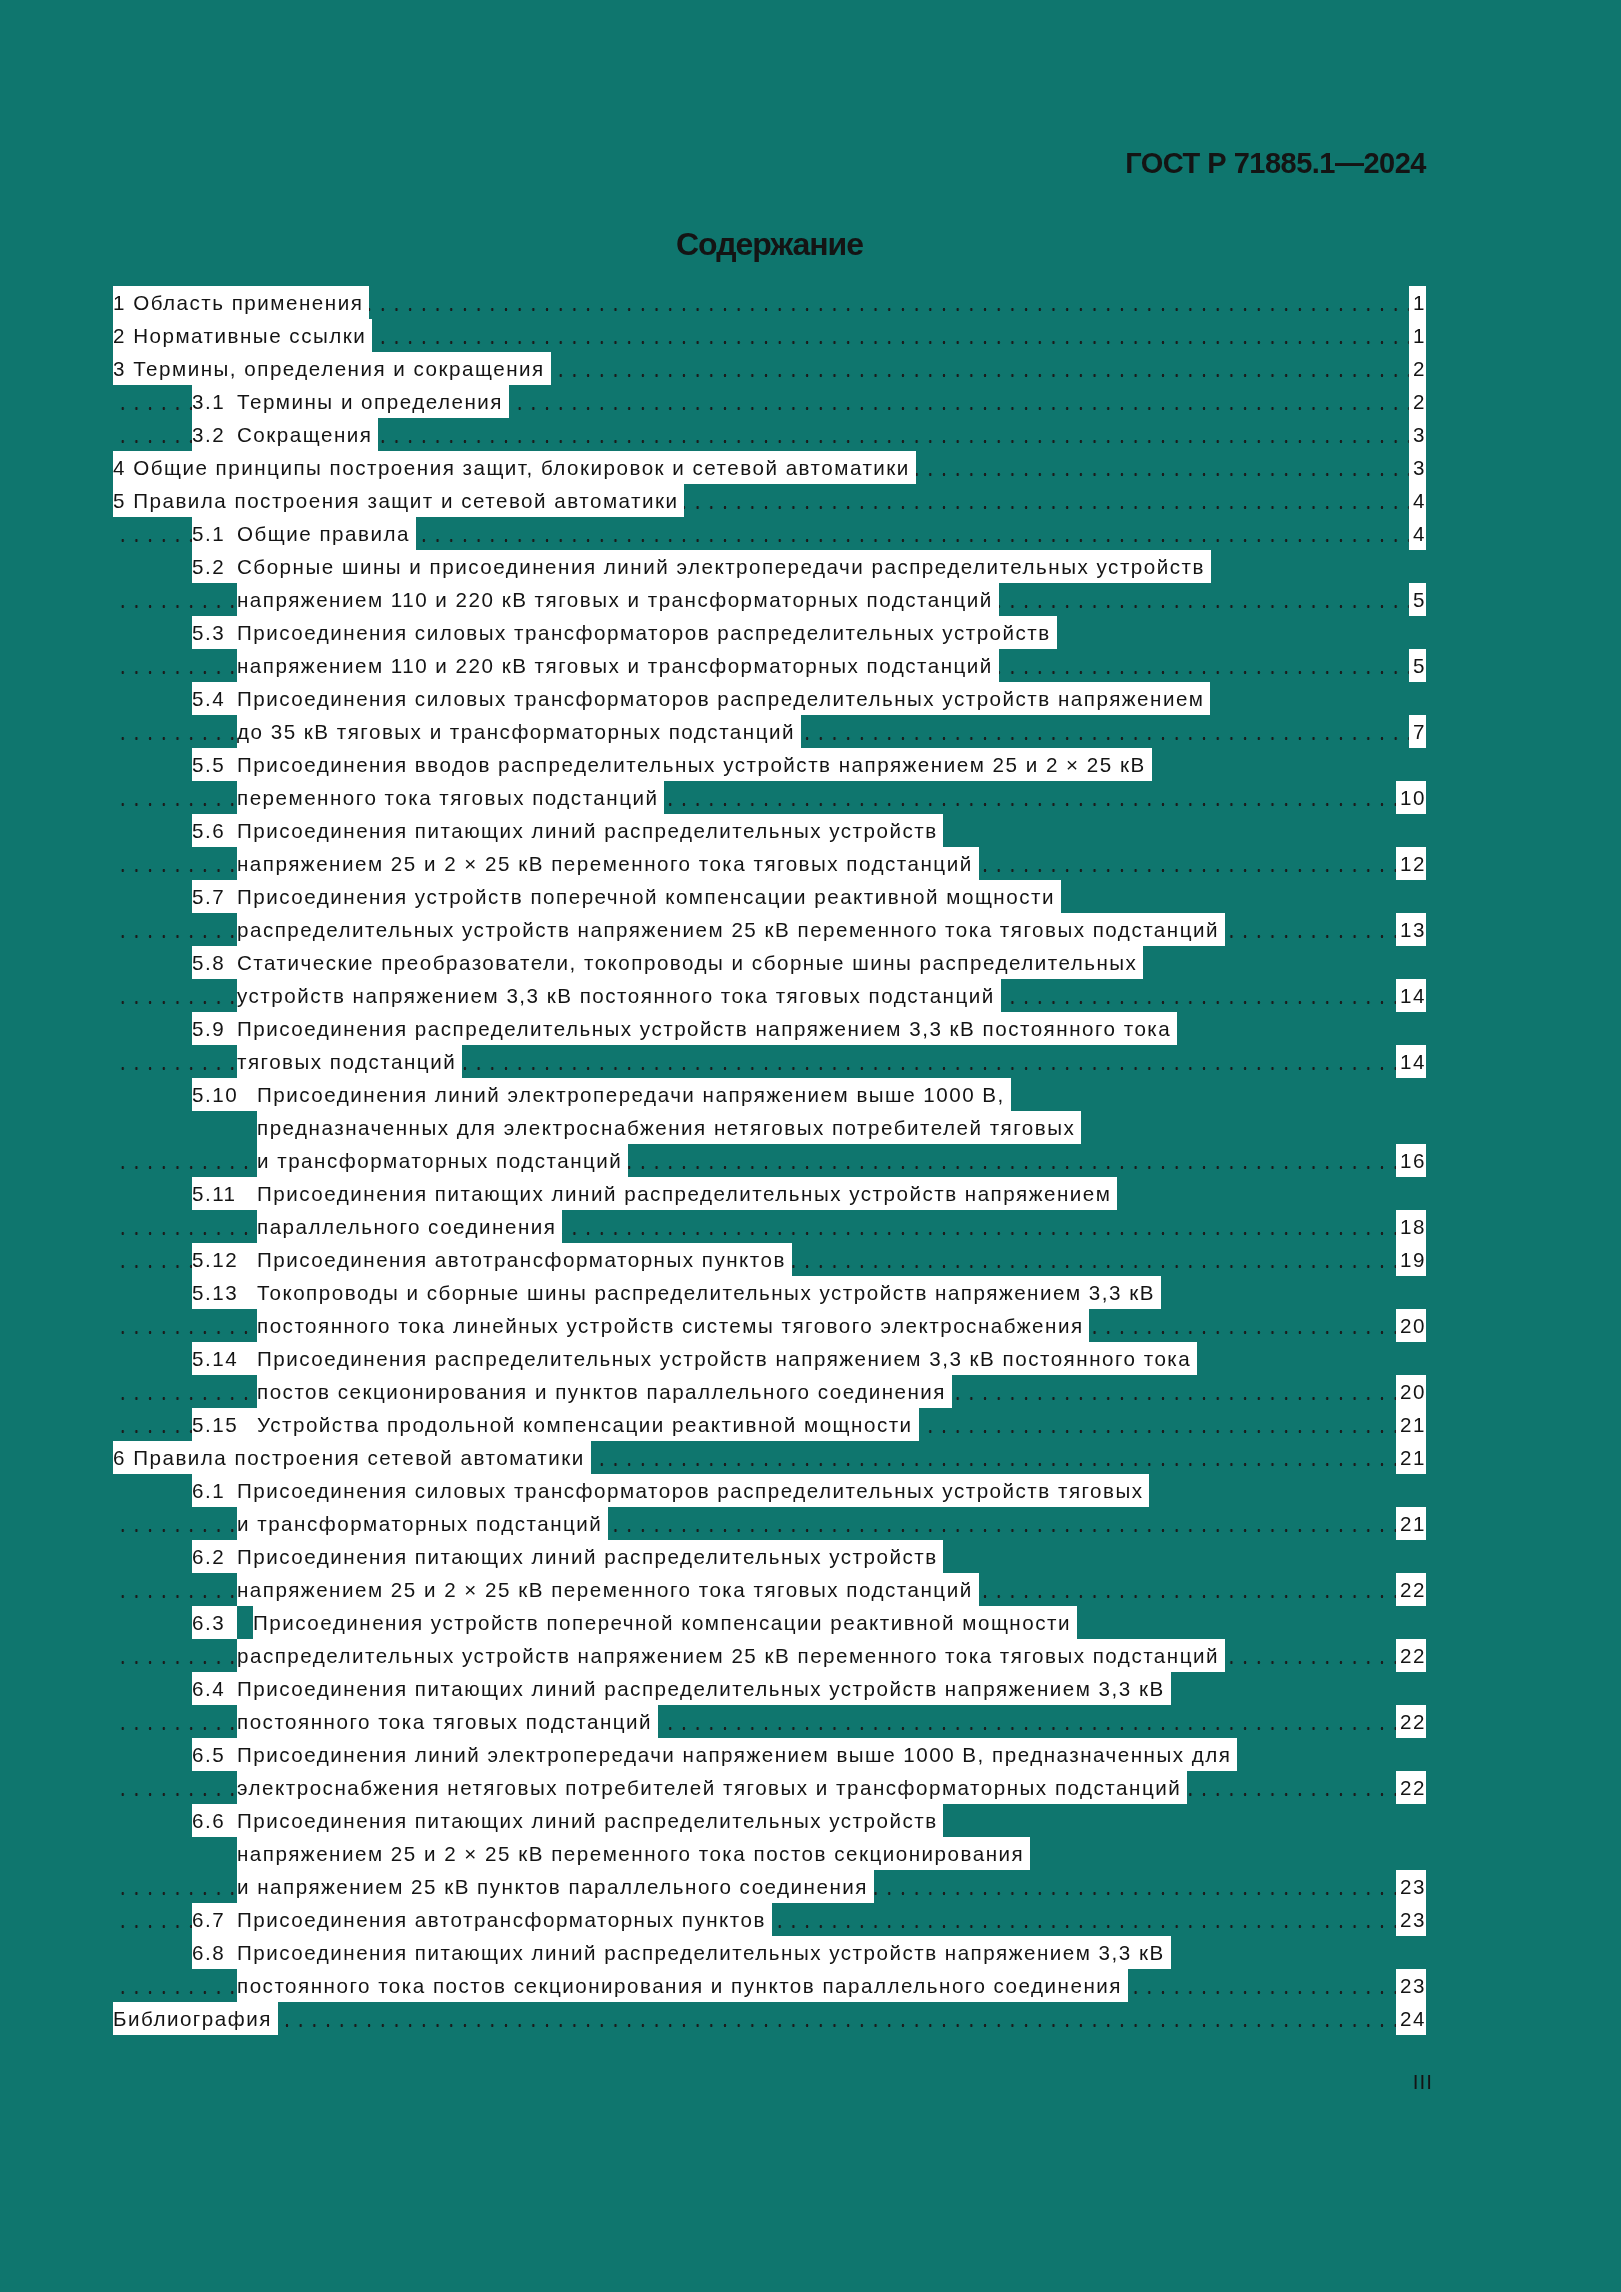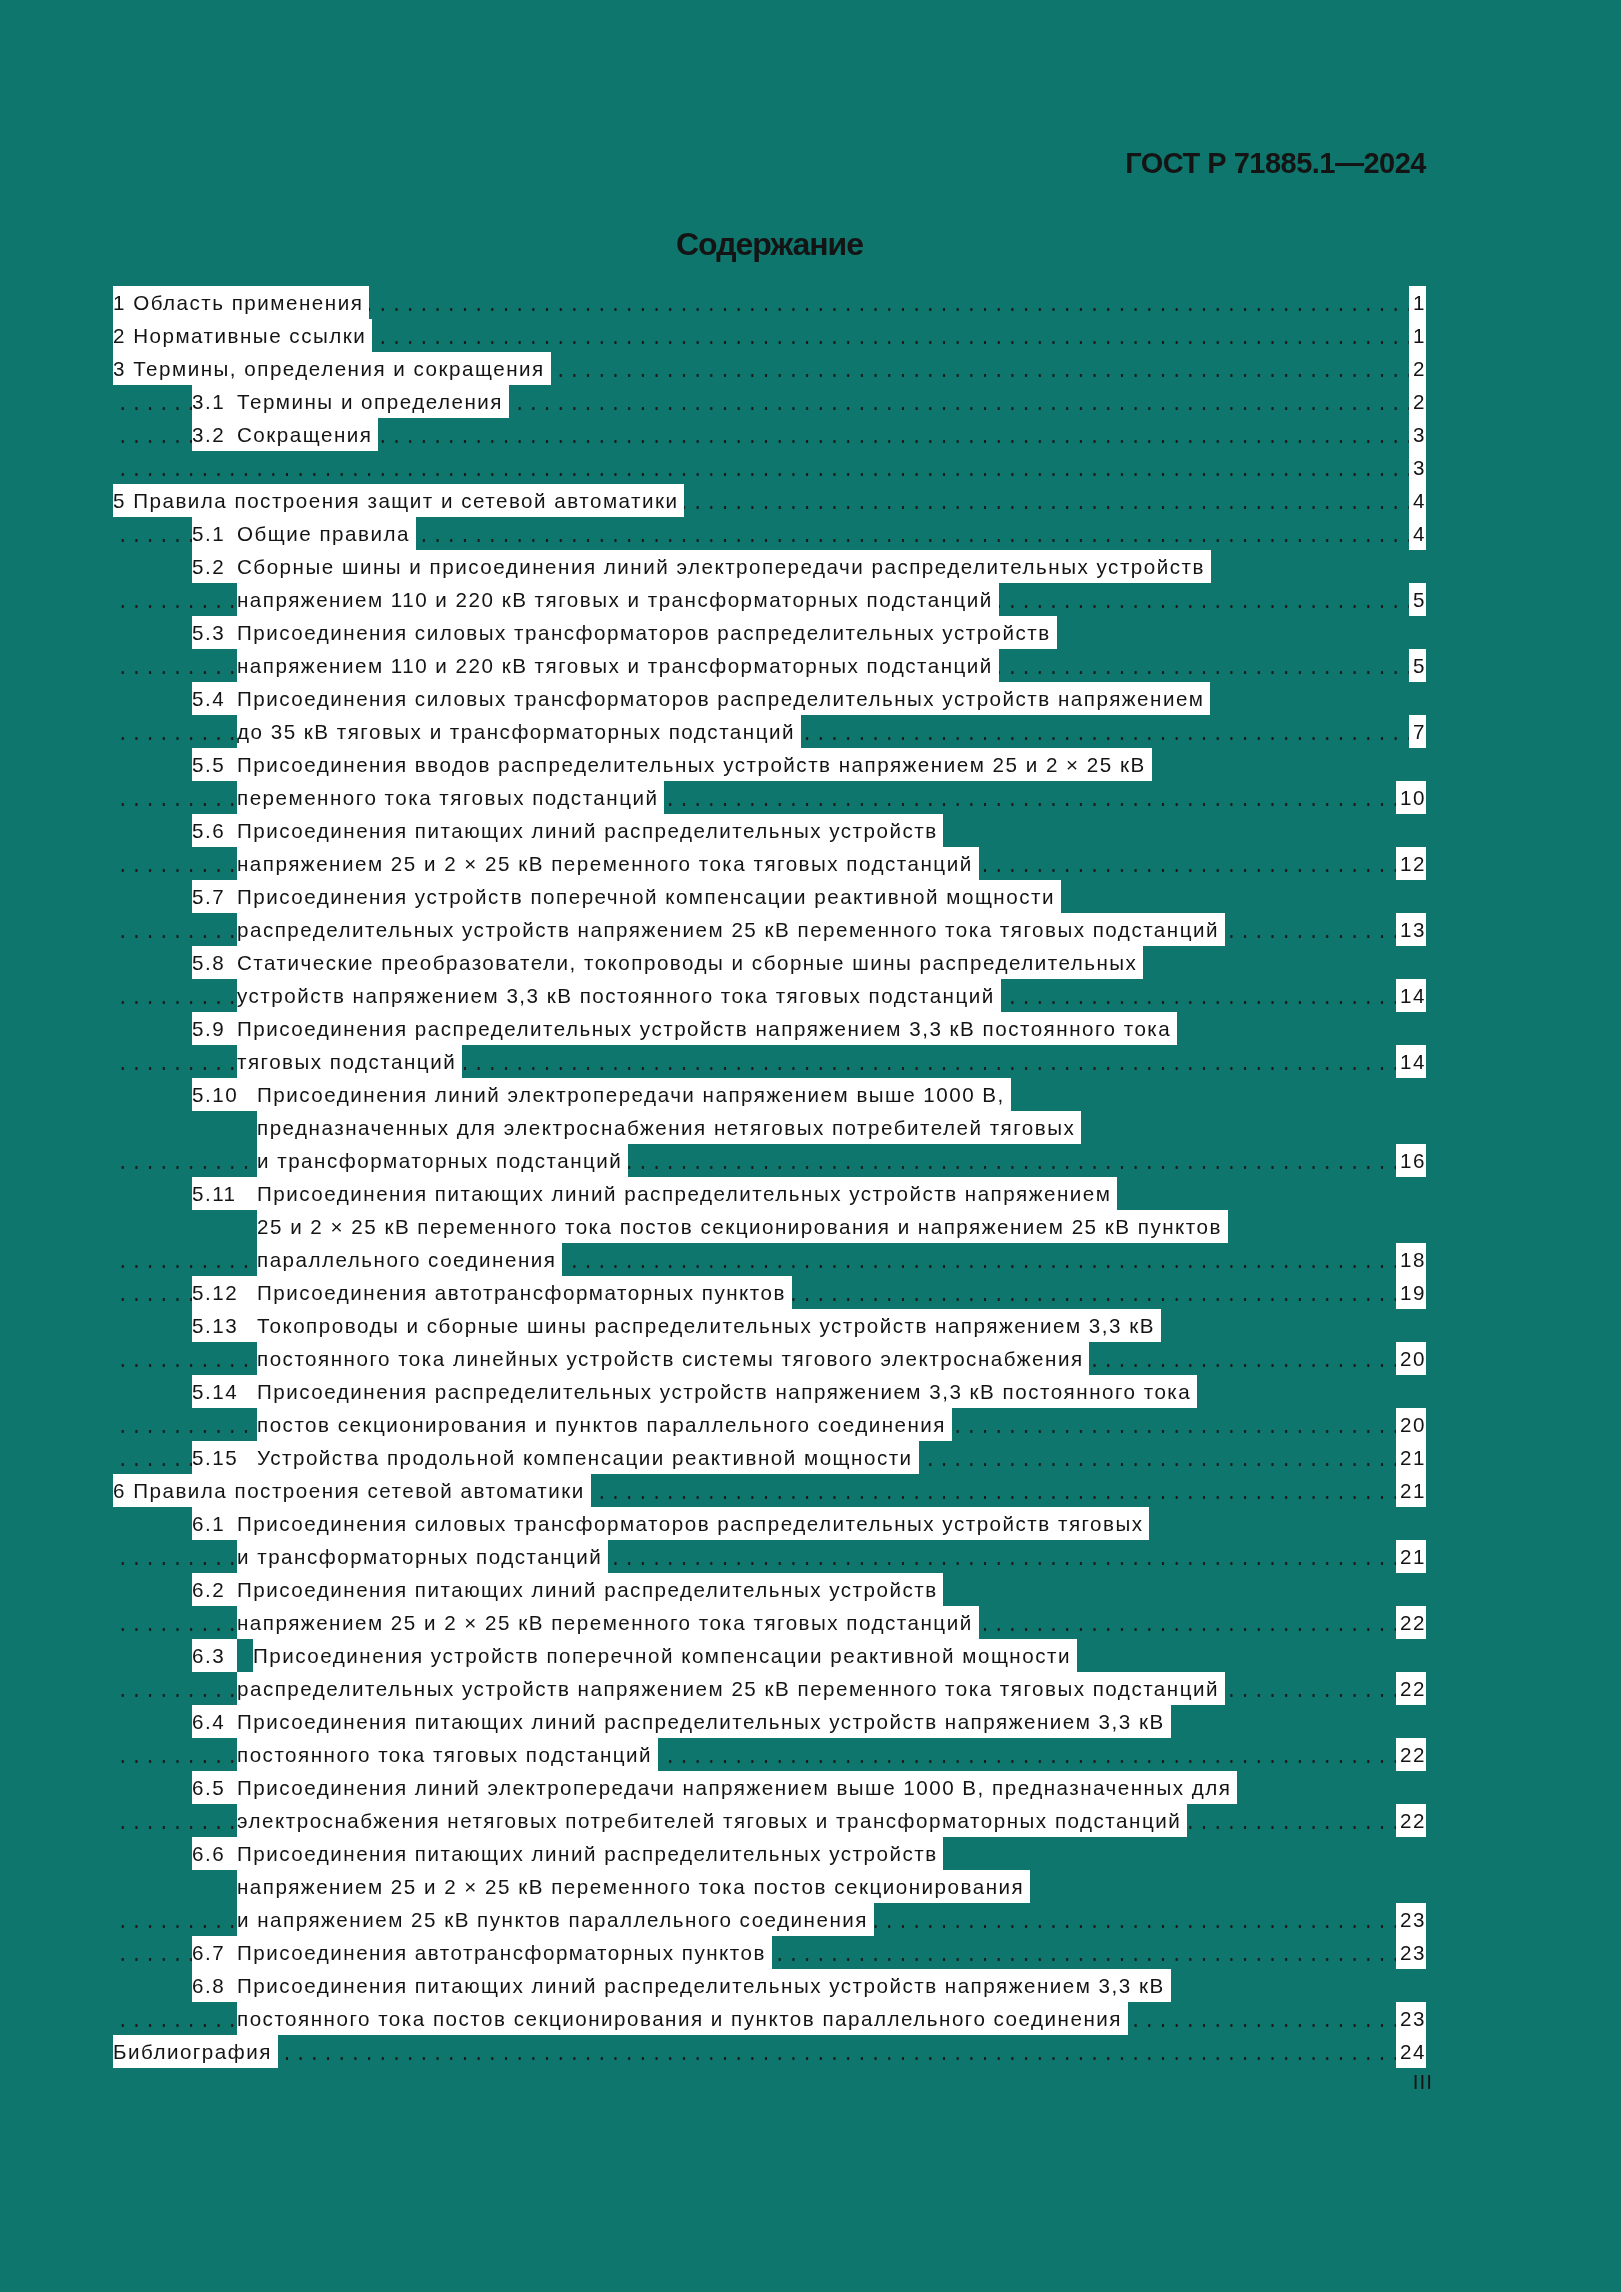--- a/index.html
+++ b/index.html
@@ -90,21 +90,21 @@
       <div class="entry">
         <div class="line dots" style="padding-left: 0px;"><span class="txt">3 Термины, определения и сокращения</span><span class="fill"></span><span class="pgn">2</span></div>
       </div>
       <div class="entry">
         <div class="line dots" style="padding-left: 79px;"><span class="num" style="width: 45px;">3.1</span><span class="txt">Термины и определения</span><span class="fill"></span><span class="pgn">2</span></div>
       </div>
       <div class="entry">
         <div class="line dots" style="padding-left: 79px;"><span class="num" style="width: 45px;">3.2</span><span class="txt">Сокращения</span><span class="fill"></span><span class="pgn">3</span></div>
       </div>
       <div class="entry">
-        <div class="line dots" style="padding-left: 0px;"><span class="fill"></span><span class="pgn">3</span></div>
+        <div class="line dots" style="padding-left: 0px;"><span class="txt">4 Общие принципы построения защит, блокировок и сетевой автоматики</span><span class="fill"></span><span class="pgn">3</span></div>
       </div>
       <div class="entry">
         <div class="line dots" style="padding-left: 0px;"><span class="txt">5 Правила построения защит и сетевой автоматики</span><span class="fill"></span><span class="pgn">4</span></div>
       </div>
       <div class="entry">
         <div class="line dots" style="padding-left: 79px;"><span class="num" style="width: 45px;">5.1</span><span class="txt">Общие правила</span><span class="fill"></span><span class="pgn">4</span></div>
       </div>
       <div class="entry">
         <div class="line" style="padding-left: 79px;"><span class="num" style="width: 45px;">5.2</span><span class="txt">Сборные шины и присоединения линий электропередачи распределительных устройств</span></div>
         <div class="line dots" style="padding-left: 124px;"><span class="txt">напряжением 110 и 220 кВ тяговых и трансформаторных подстанций</span><span class="fill"></span><span class="pgn">5</span></div>
@@ -137,21 +137,20 @@
         <div class="line" style="padding-left: 79px;"><span class="num" style="width: 45px;">5.9</span><span class="txt">Присоединения распределительных устройств напряжением 3,3 кВ постоянного тока</span></div>
         <div class="line dots" style="padding-left: 124px;"><span class="txt">тяговых подстанций</span><span class="fill"></span><span class="pgn">14</span></div>
       </div>
       <div class="entry">
         <div class="line" style="padding-left: 79px;"><span class="num" style="width: 65px;">5.10</span><span class="txt">Присоединения линий электропередачи напряжением выше 1000 В,</span></div>
         <div class="line" style="padding-left: 144px;"><span class="txt">предназначенных для электроснабжения нетяговых потребителей тяговых</span></div>
         <div class="line dots" style="padding-left: 144px;"><span class="txt">и трансформаторных подстанций</span><span class="fill"></span><span class="pgn">16</span></div>
       </div>
       <div class="entry">
         <div class="line" style="padding-left: 79px;"><span class="num" style="width: 65px;">5.11</span><span class="txt">Присоединения питающих линий распределительных устройств напряжением</span></div>
-        <div class="line" style="padding-left: 144px;"><span class="txt">25 и 2 × 25 кВ переменного тока постов секционирования и напряжением 25 кВ пунктов</span></div>
         <div class="line dots" style="padding-left: 144px;"><span class="txt">параллельного соединения</span><span class="fill"></span><span class="pgn">18</span></div>
       </div>
       <div class="entry">
         <div class="line dots" style="padding-left: 79px;"><span class="num" style="width: 65px;">5.12</span><span class="txt">Присоединения автотрансформаторных пунктов</span><span class="fill"></span><span class="pgn">19</span></div>
       </div>
       <div class="entry">
         <div class="line" style="padding-left: 79px;"><span class="num" style="width: 65px;">5.13</span><span class="txt">Токопроводы и сборные шины распределительных устройств напряжением 3,3 кВ</span></div>
         <div class="line dots" style="padding-left: 144px;"><span class="txt">постоянного тока линейных устройств системы тягового электроснабжения</span><span class="fill"></span><span class="pgn">20</span></div>
       </div>
       <div class="entry">

